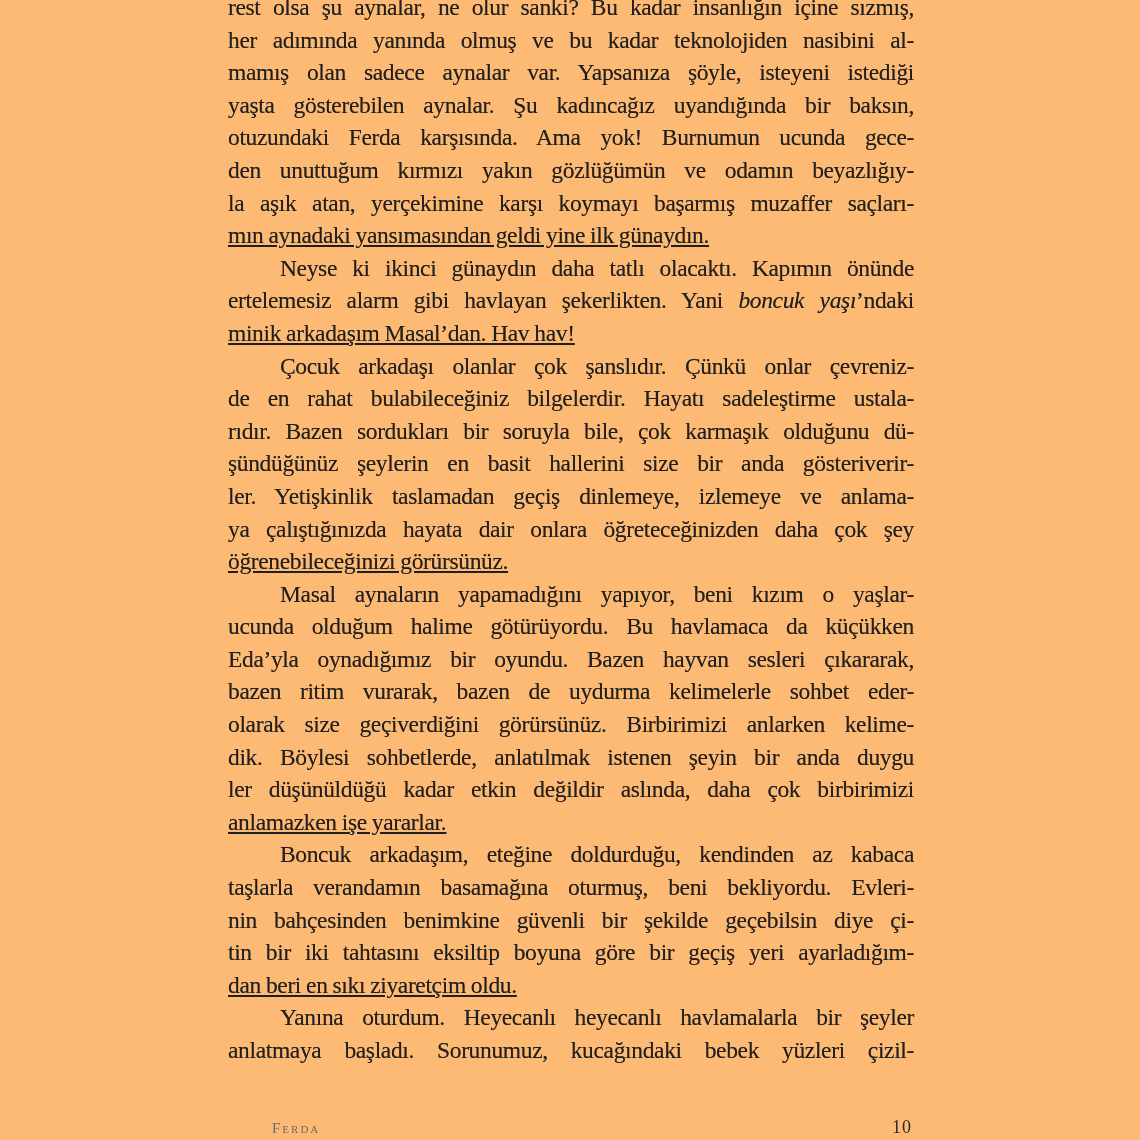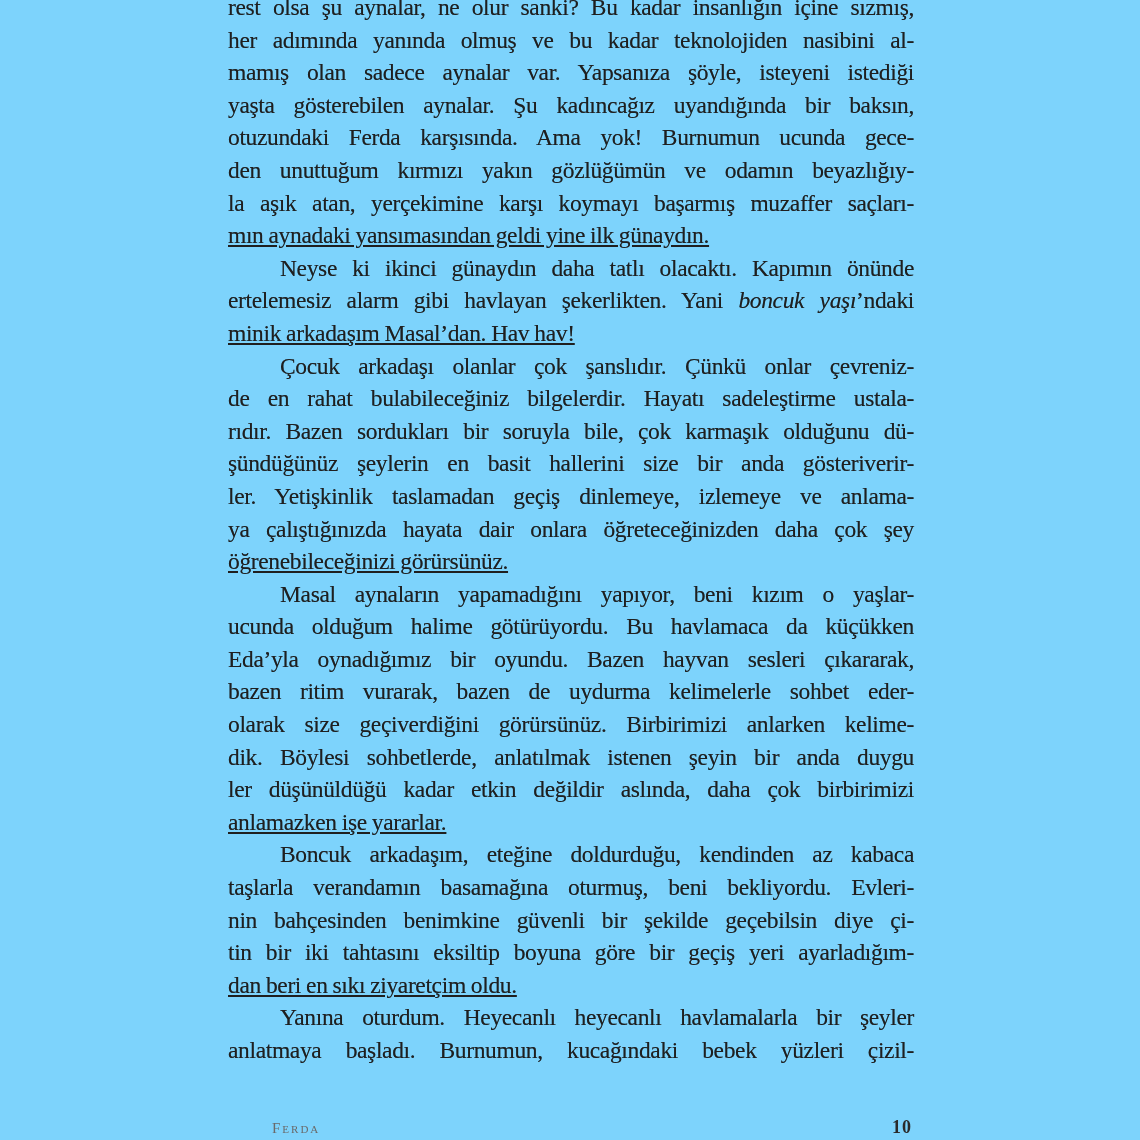--- a/index.html
+++ b/index.html
@@ -12,21 +12,21 @@
       height: 1140px;
       position: relative;
       overflow: hidden;
     }
     .page {
       position: absolute;
       left: 0;
       top: 0;
       width: 1140px;
       height: 1140px;
-      background: #7dd3fc;
+      background: #fdba74;
     }
     .text-block {
       position: absolute;
       left: 228px;
       top: -9px;
       width: 686px;
       font-family: "Liberation Serif", "DejaVu Serif", serif;
       font-size: 23.5px;
       line-height: 32.6px;
       color: #1f1f1f;
@@ -61,21 +61,21 @@
       font-variant: small-caps;
       margin-left: 44px;
     }
     .footer-page {
       position: absolute;
       right: 228px;
       top: 1117px;
       font-family: "Liberation Serif", "DejaVu Serif", serif;
       font-size: 18px;
       color: #2a2a2a;
-      font-weight: bold;
+      font-weight: normal;
       letter-spacing: 1px;
     }
   </style>
 </head>
 <body>
 
 <div class="page">
   <div class="text-block" id="text-block">
       <span class="line">rest olsa şu aynalar, ne olur sanki? Bu kadar insanlığın içine sızmış,</span>
       <span class="line">her adımında yanında olmuş ve bu kadar teknolojiden nasibini al-</span>
@@ -102,17 +102,17 @@
       <span class="line">olarak size geçiverdiğini görürsünüz. Birbirimizi anlarken kelime-</span>
       <span class="line">dik. Böylesi sohbetlerde, anlatılmak istenen şeyin bir anda duygu</span>
       <span class="line">ler düşünüldüğü kadar etkin değildir aslında, daha çok birbirimizi</span>
       <span class="line last">anlamazken işe yararlar.</span>
       <span class="line indent">Boncuk arkadaşım, eteğine doldurduğu, kendinden az kabaca</span>
       <span class="line">taşlarla verandamın basamağına oturmuş, beni bekliyordu. Evleri-</span>
       <span class="line">nin bahçesinden benimkine güvenli bir şekilde geçebilsin diye çi-</span>
       <span class="line">tin bir iki tahtasını eksiltip boyuna göre bir geçiş yeri ayarladığım-</span>
       <span class="line last">dan beri en sıkı ziyaretçim oldu.</span>
       <span class="line indent">Yanına oturdum. Heyecanlı heyecanlı havlamalarla bir şeyler</span>
-      <span class="line">anlatmaya başladı. Burnumun, kucağındaki bebek yüzleri çizil-</span>
+      <span class="line">anlatmaya başladı. Sorunumuz, kucağındaki bebek yüzleri çizil-</span>
     </div>
   <div class="footer-title">Ferda</div>
   <div class="footer-page">10</div>
 </div>
 
 </body></html>

